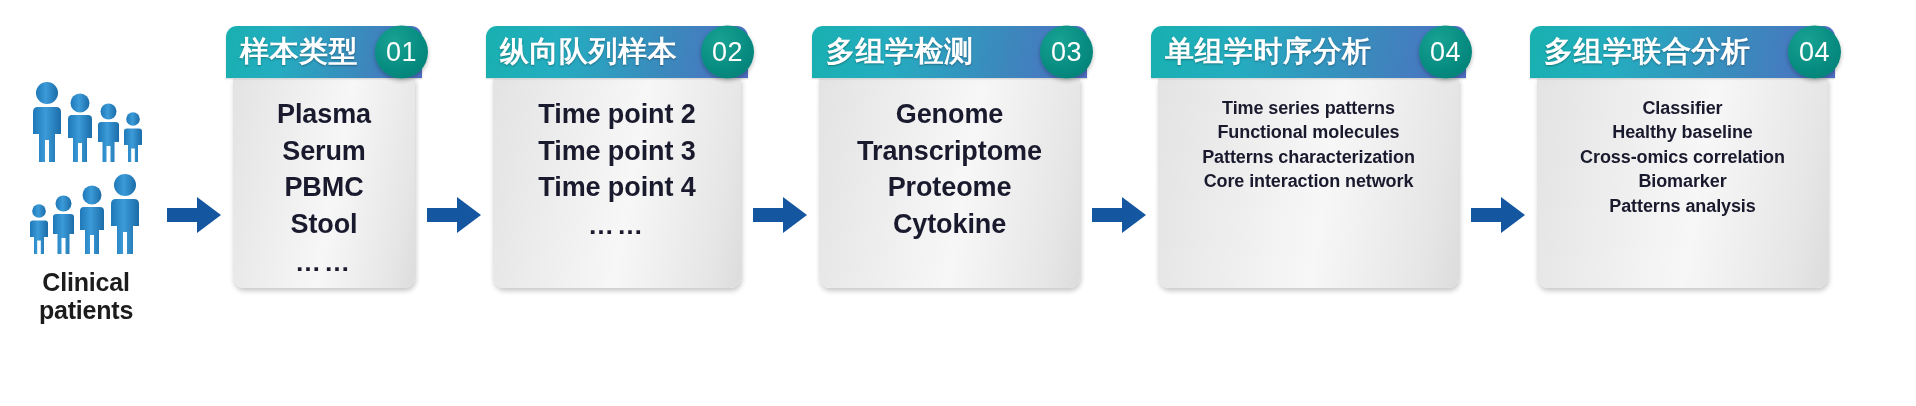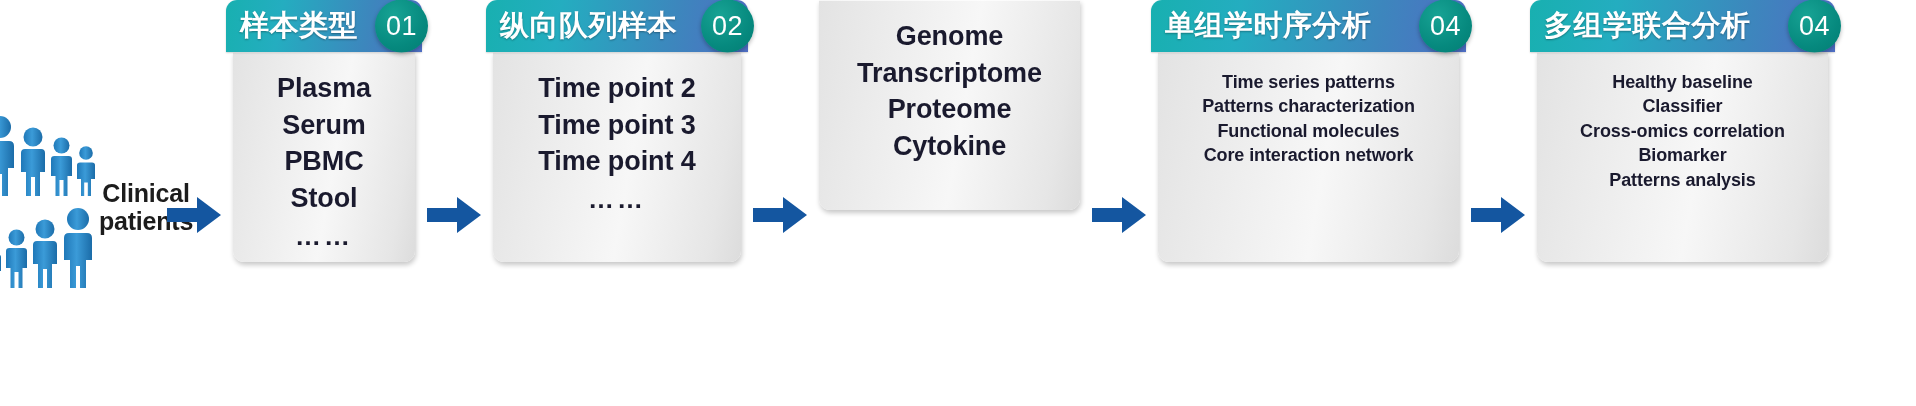--- a/index.html
+++ b/index.html
@@ -15,21 +15,21 @@
     display: flex;
     align-items: center;
     padding: 0 6px 10px 10px;
   }
 
   
   .patients {
     width: 152px;
     flex: 0 0 152px;
     display: flex;
-    flex-direction: row;
+    flex-direction: column;
     align-items: center;
     justify-content: center;
     margin-top: 6px;
   }
   .people-rows { display: flex; flex-direction: column; gap: 6px; }
   .people-row { display: flex; align-items: flex-end; height: 86px; }
   .person { display: block; }
   .patients-label {
     margin-top: 12px;
     text-align: center;
@@ -48,20 +48,21 @@
     align-items: center;
     justify-content: center;
     margin-top: 34px;
   }
 
   
   .card {
     position: relative;
     flex: 1 1 auto;
     align-self: flex-start;
+    margin-top: 26px;
     min-width: 0;
   }
   .card-header {
     position: relative;
     height: 52px;
     border-radius: 11px 11px 0 0;
     background: linear-gradient(100deg, #18b0b0 0%, #24adc0 28%, #3d86bd 72%, #4f6ec4 100%);
     display: flex;
     align-items: center;
     padding: 0 58px 0 14px;
@@ -229,20 +230,24 @@
     </div>
   </div>
 
   <div class="arrow">
     <svg width="54" height="36" viewBox="0 0 54 36">
       <path d="M0 11 H30 V0 L54 18 L30 36 V25 H0 Z" fill="#1456a0"></path>
     </svg>
   </div>
 
   <div class="card card-3">
+    <div class="card-header">
+      <span class="card-title">多组学检测</span>
+      <span class="card-badge">03</span>
+    </div>
     <div class="card-body">
       <div class="card-line">Genome</div>
       <div class="card-line">Transcriptome</div>
       <div class="card-line">Proteome</div>
       <div class="card-line">Cytokine</div>
     </div>
   </div>
 
   <div class="arrow">
     <svg width="54" height="36" viewBox="0 0 54 36">
@@ -250,39 +255,39 @@
     </svg>
   </div>
 
   <div class="card card-4">
     <div class="card-header">
       <span class="card-title">单组学时序分析</span>
       <span class="card-badge">04</span>
     </div>
     <div class="card-body">
       <div class="card-line">Time series patterns</div>
+      <div class="card-line">Functional molecules</div>
       <div class="card-line">Patterns characterization</div>
-      <div class="card-line">Functional molecules</div>
       <div class="card-line">Core interaction network</div>
     </div>
   </div>
 
   <div class="arrow">
     <svg width="54" height="36" viewBox="0 0 54 36">
       <path d="M0 11 H30 V0 L54 18 L30 36 V25 H0 Z" fill="#1456a0"></path>
     </svg>
   </div>
 
   <div class="card card-5">
     <div class="card-header">
       <span class="card-title">多组学联合分析</span>
       <span class="card-badge">04</span>
     </div>
     <div class="card-body">
+      <div class="card-line">Classifier</div>
       <div class="card-line">Healthy baseline</div>
-      <div class="card-line">Classifier</div>
       <div class="card-line">Cross-omics correlation</div>
       <div class="card-line">Biomarker</div>
       <div class="card-line">Patterns analysis</div>
     </div>
   </div>
 
 </div>
 
 </body></html>

